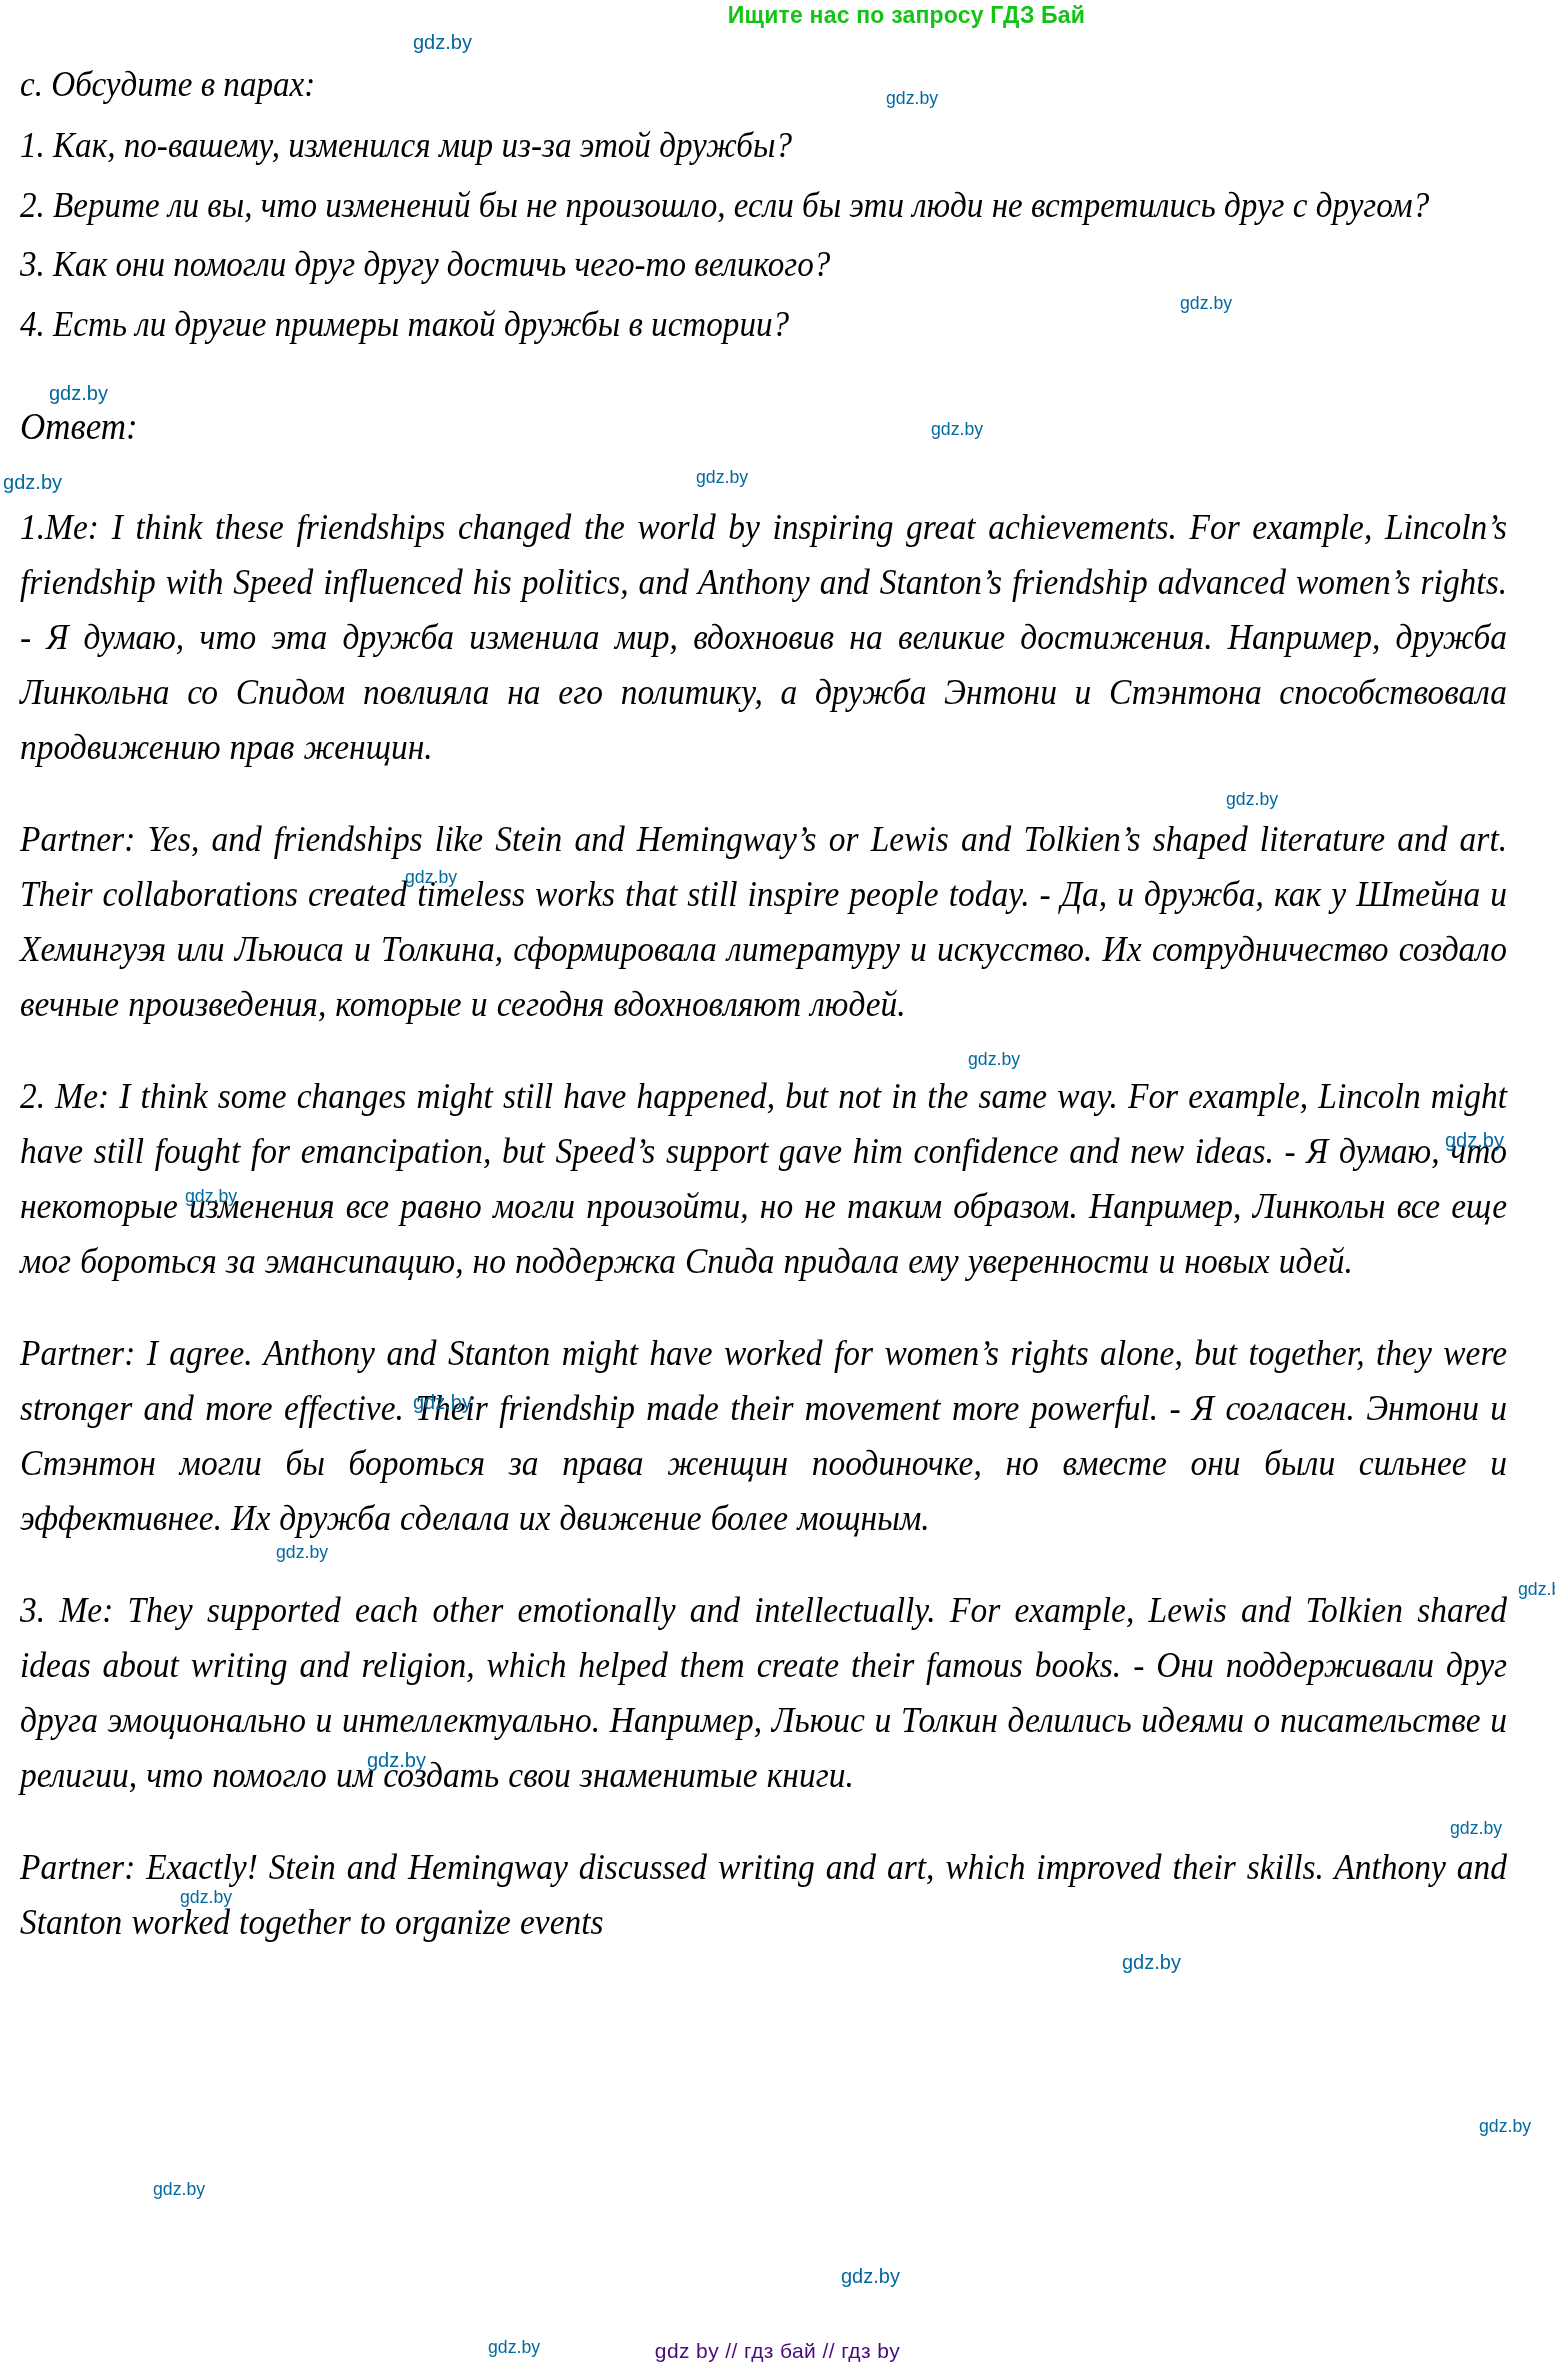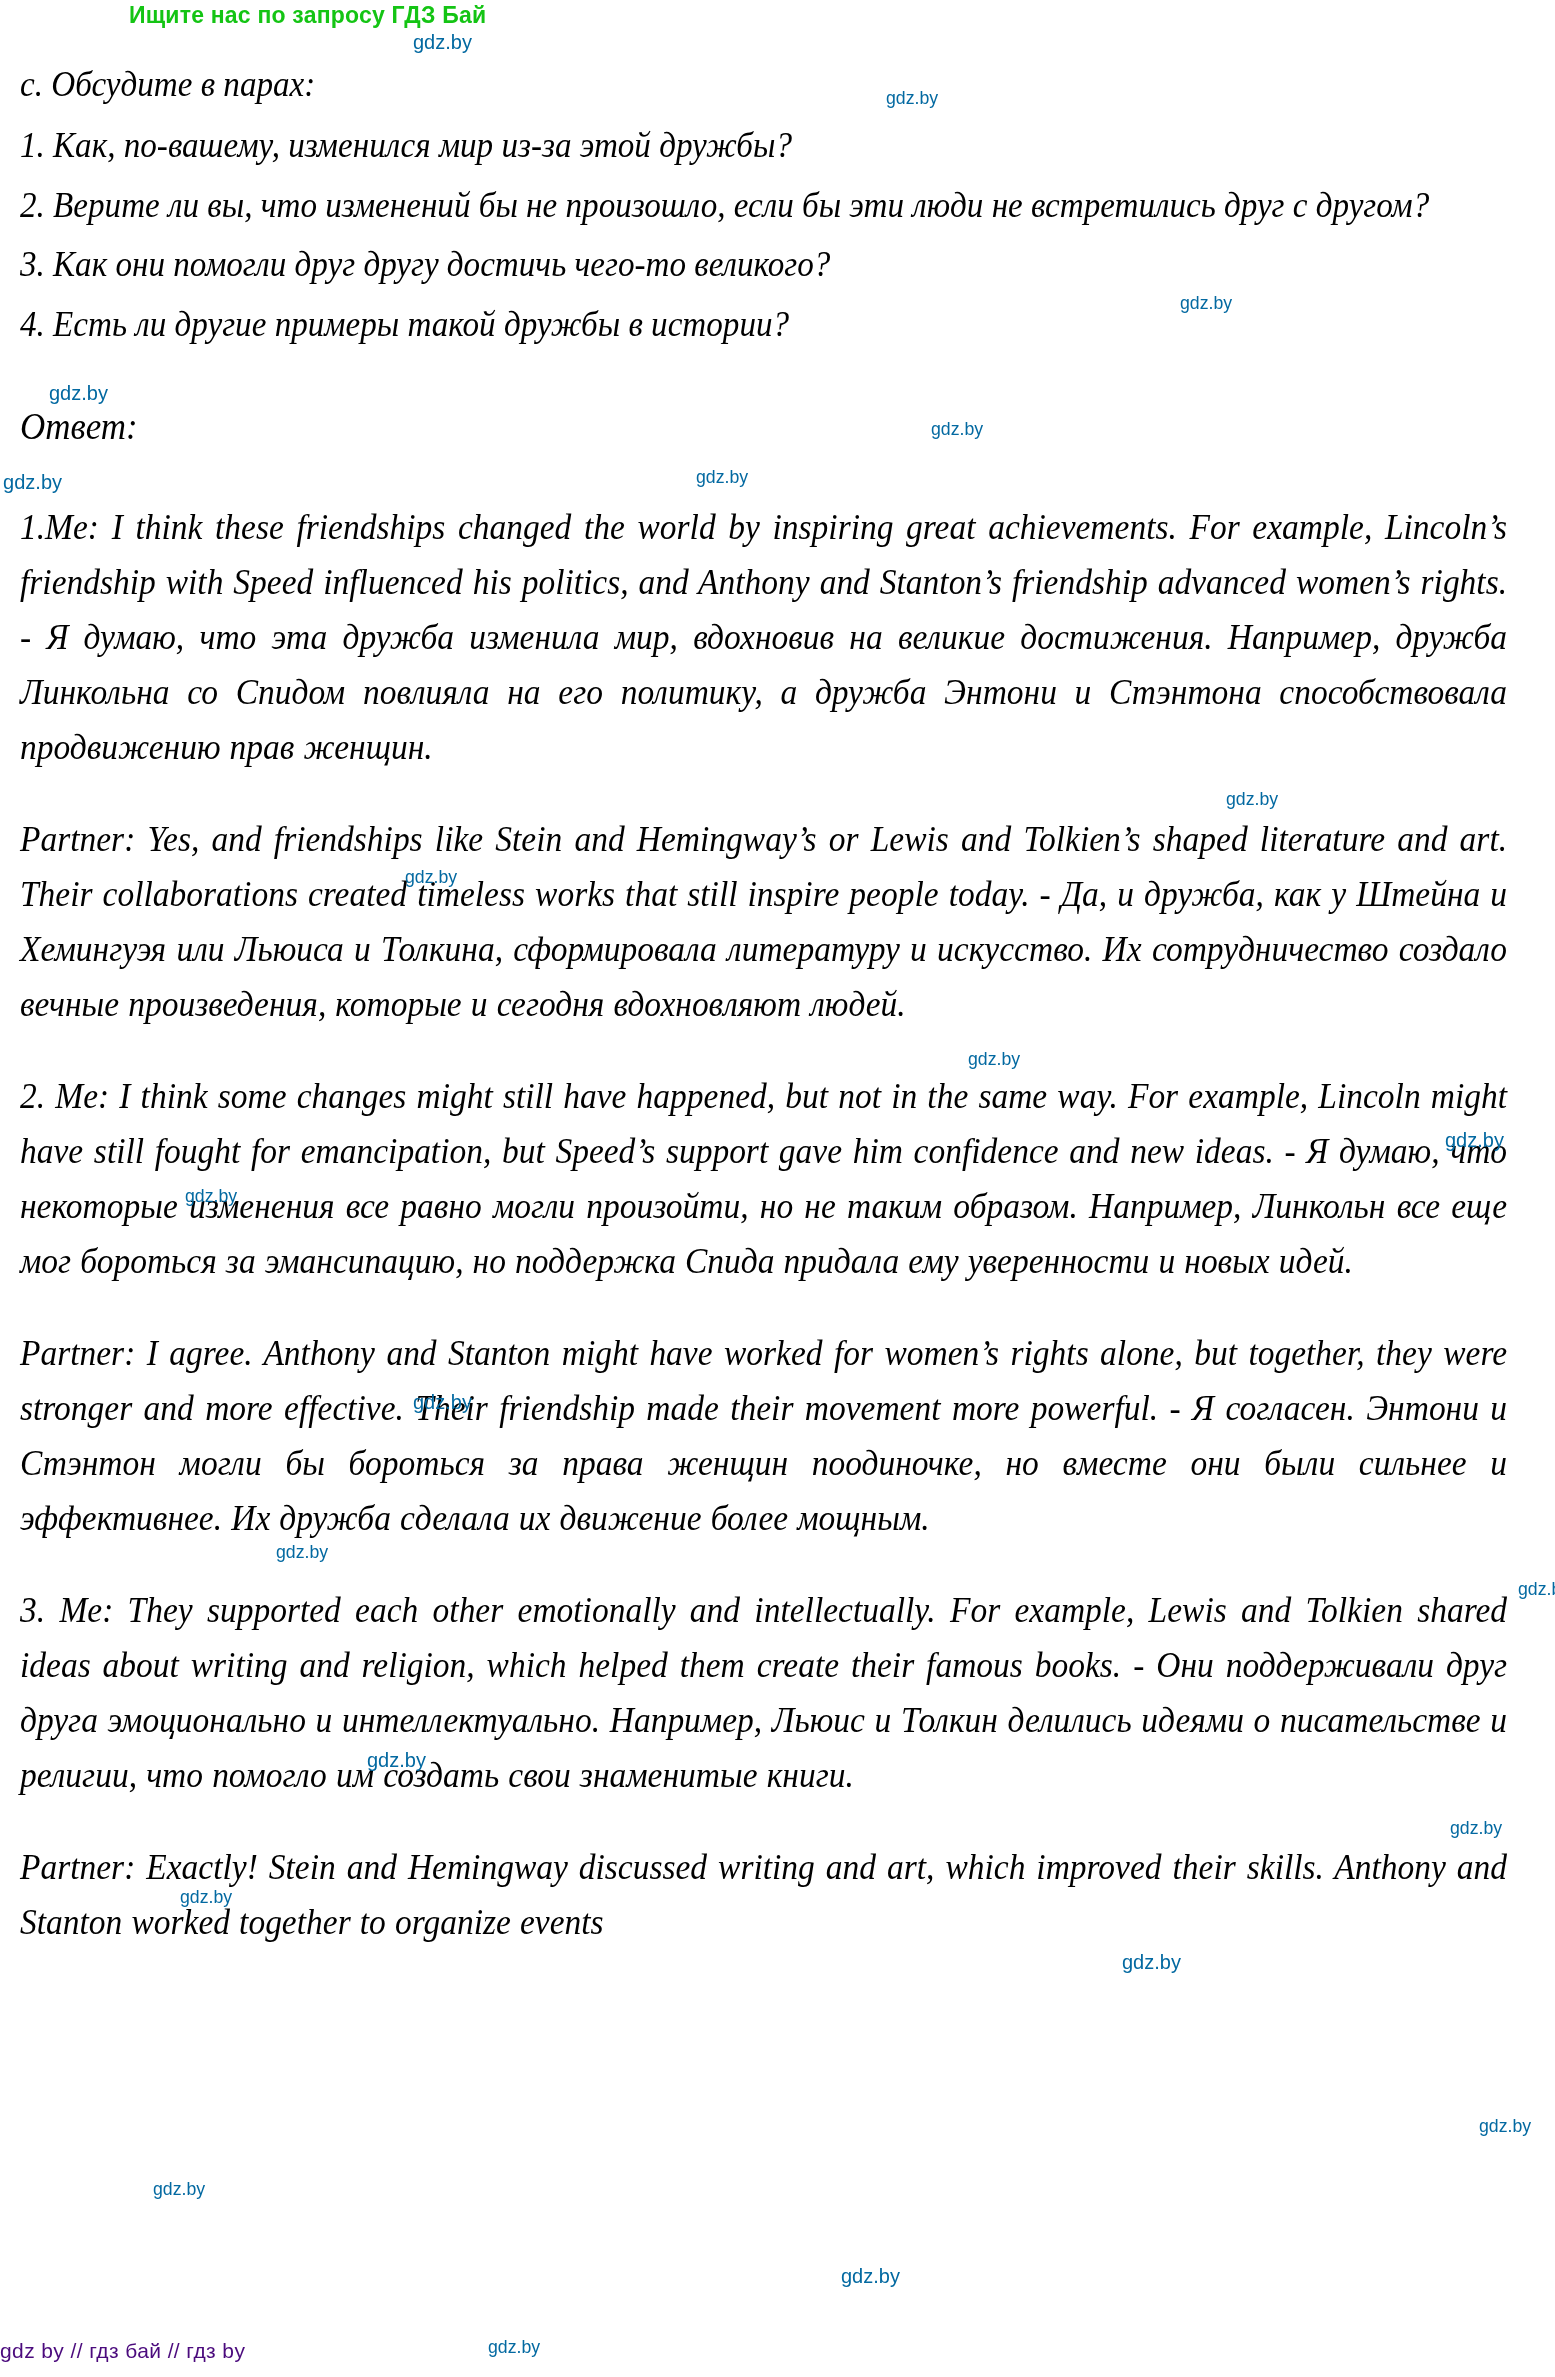--- a/index.html
+++ b/index.html
@@ -18,20 +18,21 @@
     overflow: hidden;
     background: #ffffff;
   }
 
   
   .top-banner {
     position: absolute;
     top: 1.5px;
     left: 0;
     width: 100%;
+    text-align: center;
     font-family: "Liberation Sans", "DejaVu Sans", sans-serif;
     font-size: 23px;
     font-weight: 700;
     color: #14c414;
     letter-spacing: 0.2px;
     white-space: nowrap;
   }
   .top-banner .inner { display: inline-block; transform: translateX(129px); }
 
   
@@ -98,20 +99,21 @@
     pointer-events: none;
   }
   .wm.big { font-size: 20px; }
 
   
   .footer {
     position: absolute;
     left: 0;
     bottom: 14px;
     width: 100%;
+    text-align: center;
     font-family: "Liberation Sans", "DejaVu Sans", sans-serif;
     font-size: 21px;
     color: #4b0b7d;
     letter-spacing: 0.4px;
     white-space: nowrap;
   }
 </style>
 </head>
 <body>
 

